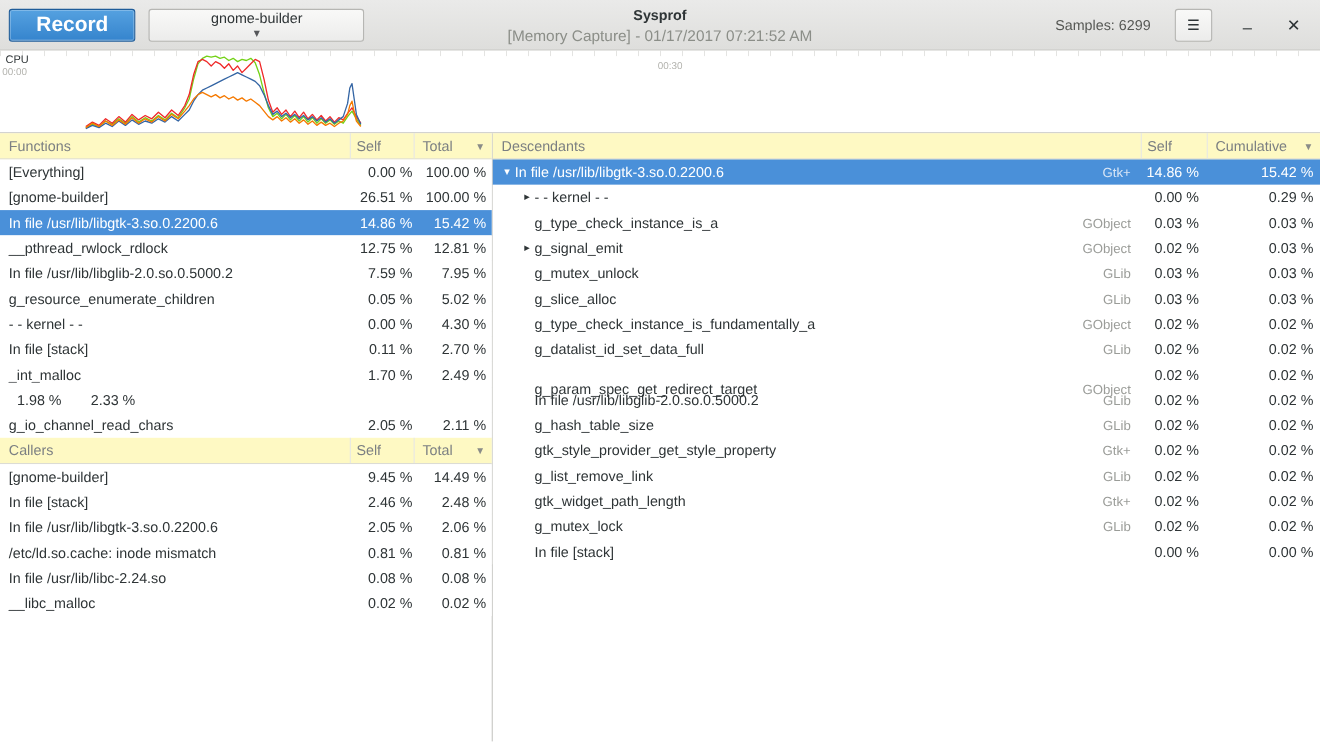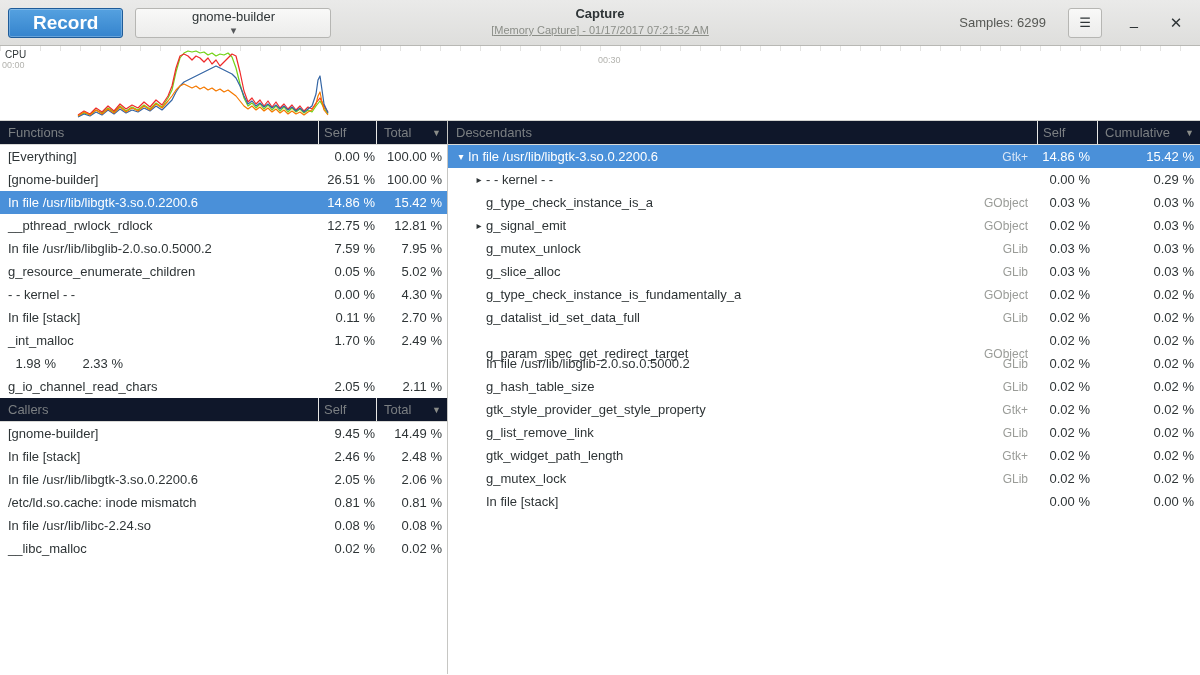--- a/index.html
+++ b/index.html
@@ -51,21 +51,21 @@
   .caret { color: #55575a; font-size: 11px; }
   .titlebox {
     position: absolute;
     left: 50%;
     top: 6px;
     transform: translateX(-50%);
     text-align: center;
     line-height: 1.3;
   }
   .title { font-weight: bold; font-size: 13px; color: #2e3436; }
-  .subtitle { font-size: 11px; color: #8b8e88; text-decoration: underline; }
+  .subtitle { font-size: 14px; color: #8b8e88; }
   .hb-right {
     margin-left: auto;
     display: flex;
     align-items: center;
     gap: 22px;
     padding-right: 14px;
   }
   .samples { color: #565854; }
   .menu-btn {
     width: 34px; height: 30px;
@@ -107,21 +107,21 @@
 
   
   .main { display: flex; height: 553px; background: #fff; }
   .pane-left { width: 448px; border-right: 1px solid #c6c6c3; }
   .pane-right { flex: 1; }
 
   .thead {
     display: flex;
     height: 24px;
     align-items: center;
-    background: #0f172a;
+    background: #fef9c3;
     border-bottom: 1px solid #d9d9d6;
     color: #7b7f82;
   }
   .h-name { flex: 1; padding-left: 8px; align-self: stretch; display:flex; align-items:center; border-right: 1px solid #e7e7e5; }
   .h-self  { width: 58px; padding-left: 5px; align-self: stretch; display:flex; align-items:center; border-right: 1px solid #e7e7e5; }
   .h-total { width: 70px; padding: 0 6px 0 7px; align-self: stretch; display:flex; align-items:center; justify-content: space-between; }
   .pane-right .h-self  { width: 60px; }
   .pane-right .h-total { width: 102px; }
   .sort-arrow { font-size: 9px; color: #8a8c88; }
 
@@ -156,21 +156,21 @@
 </head>
 <body>
 
 <div class="headerbar">
   <button class="record-btn">Record</button>
   <div class="combo">
     <span class="combo-label">gnome-builder</span>
     <span class="caret">▾</span>
   </div>
   <div class="titlebox">
-    <div class="title">Capture</div>
+    <div class="title">Sysprof</div>
     <div class="subtitle">[Memory Capture] - 01/17/2017 07:21:52 AM</div>
   </div>
   <div class="hb-right">
     <span class="samples">Samples: 6299</span>
     <button class="menu-btn"><span>☰</span></button>
     <button class="win-btn min"><span>–</span></button>
     <button class="win-btn"><span>✕</span></button>
   </div>
 </div>
 

